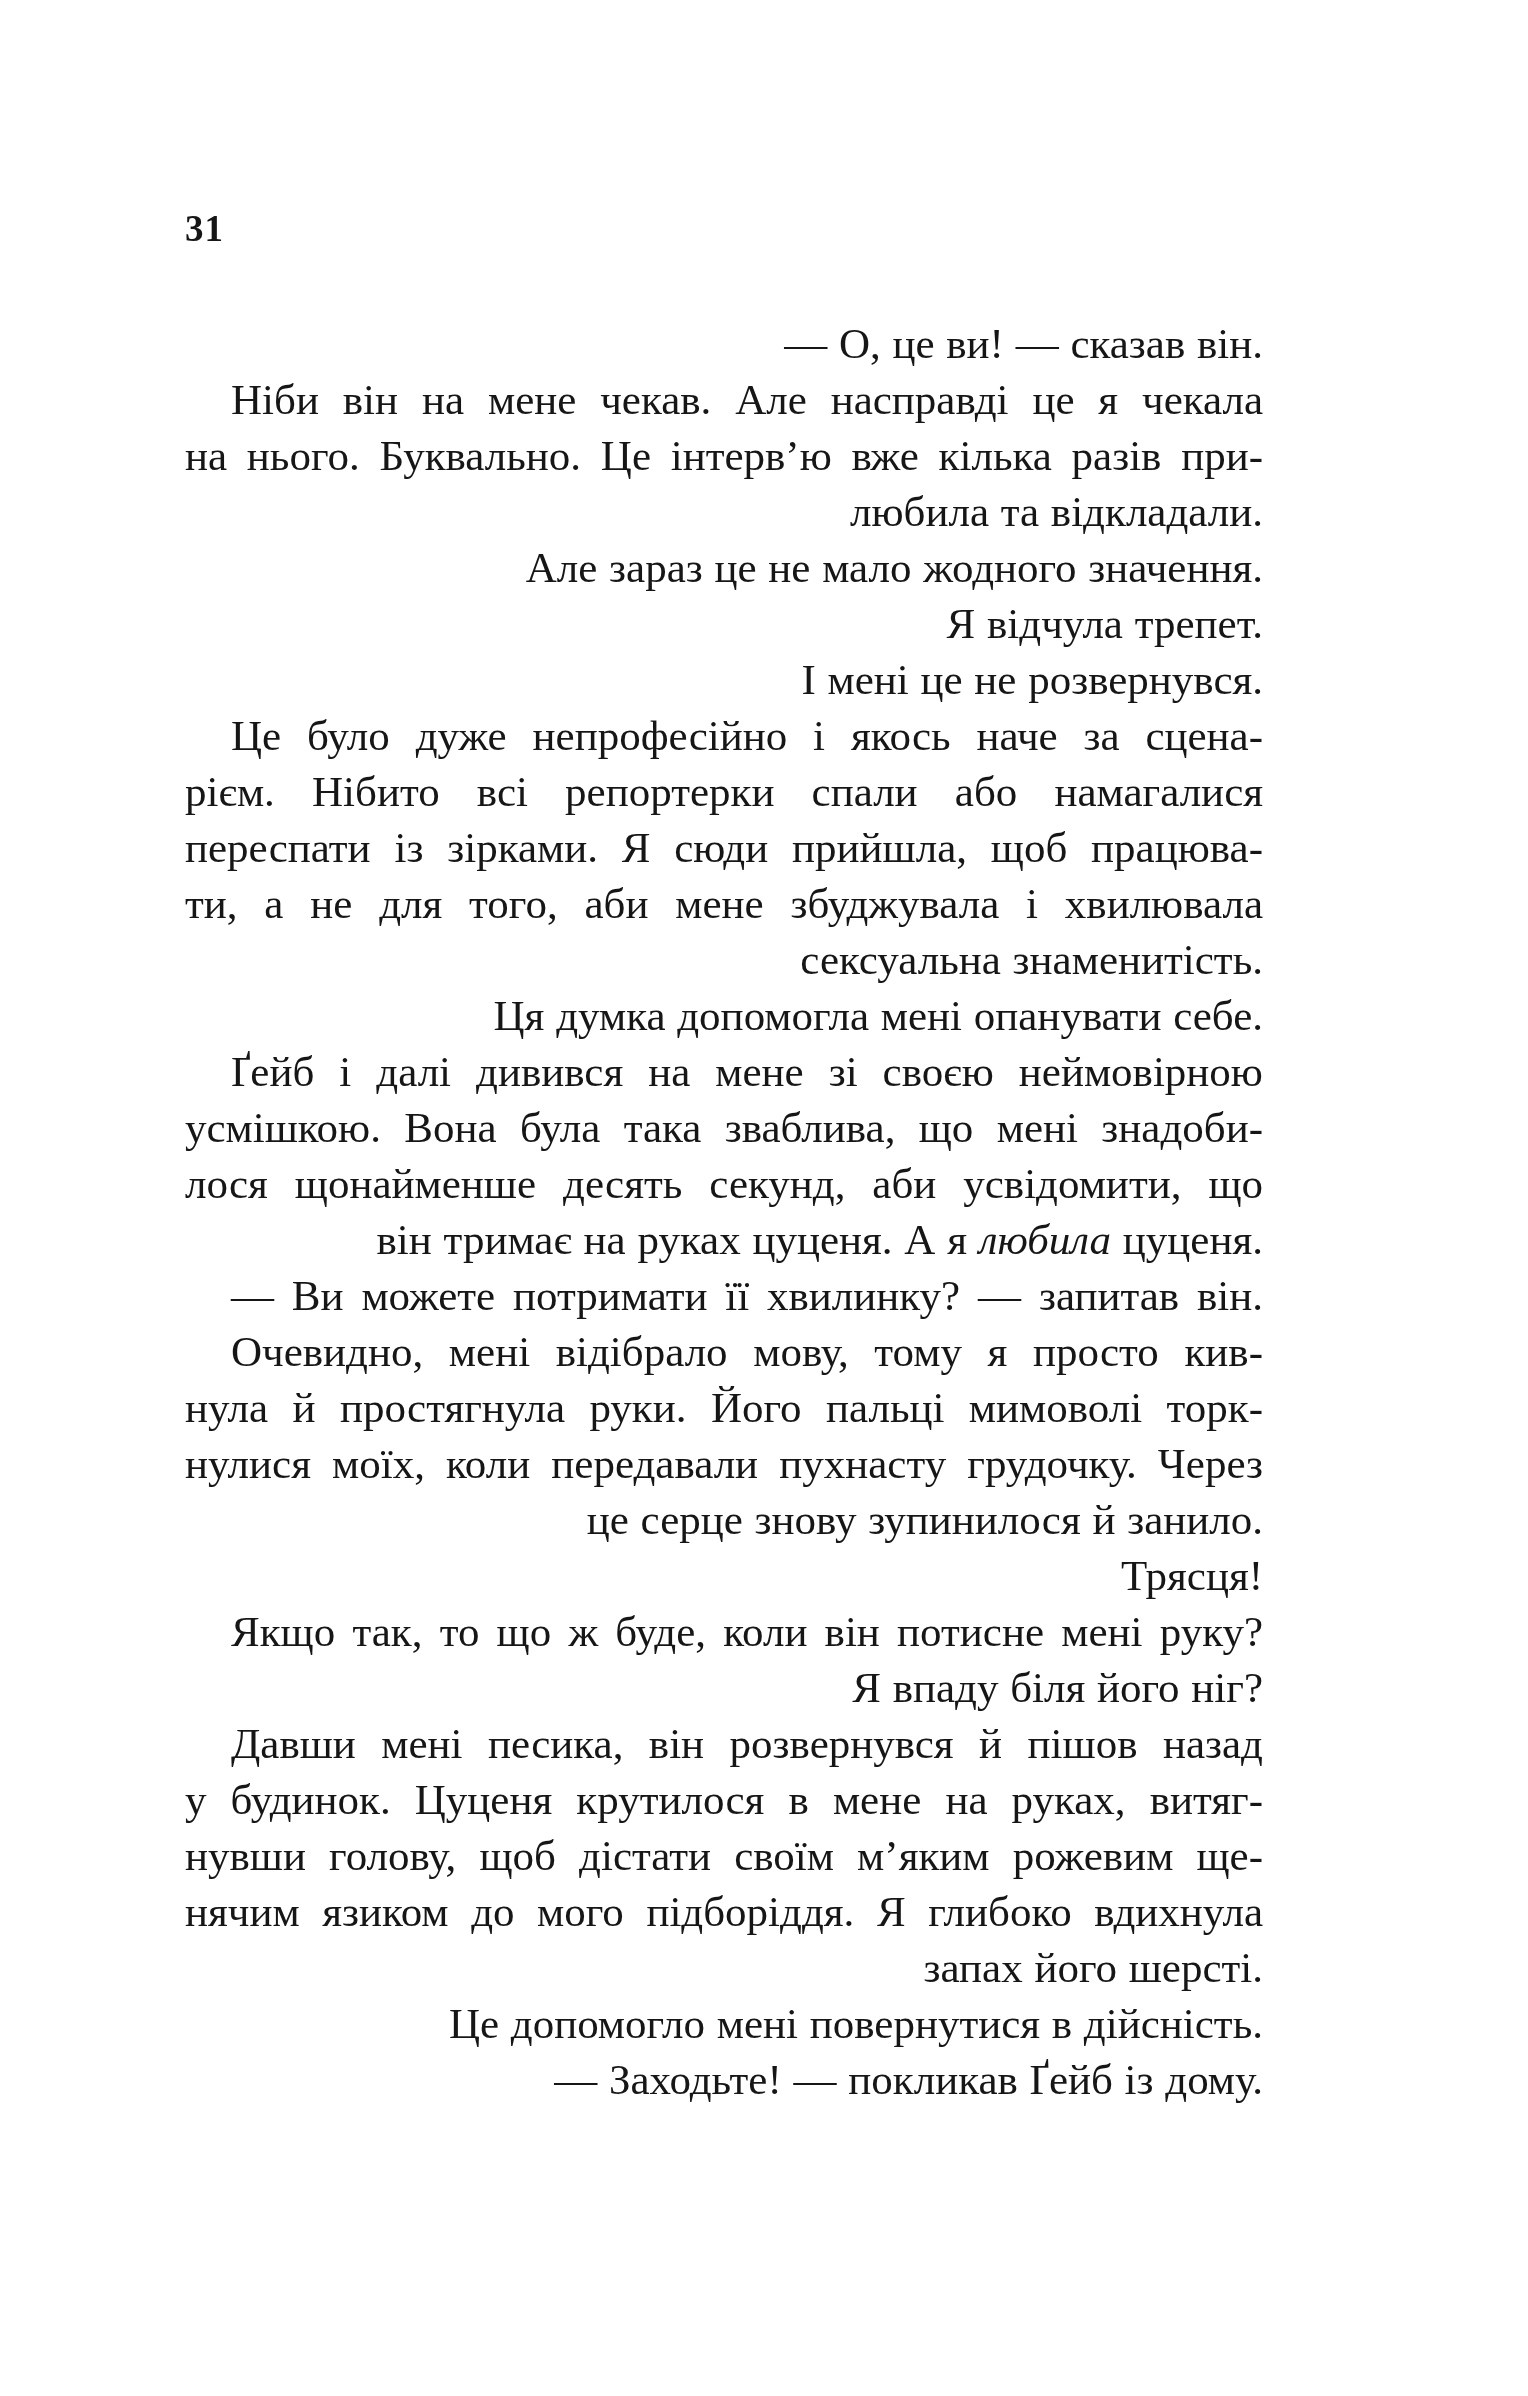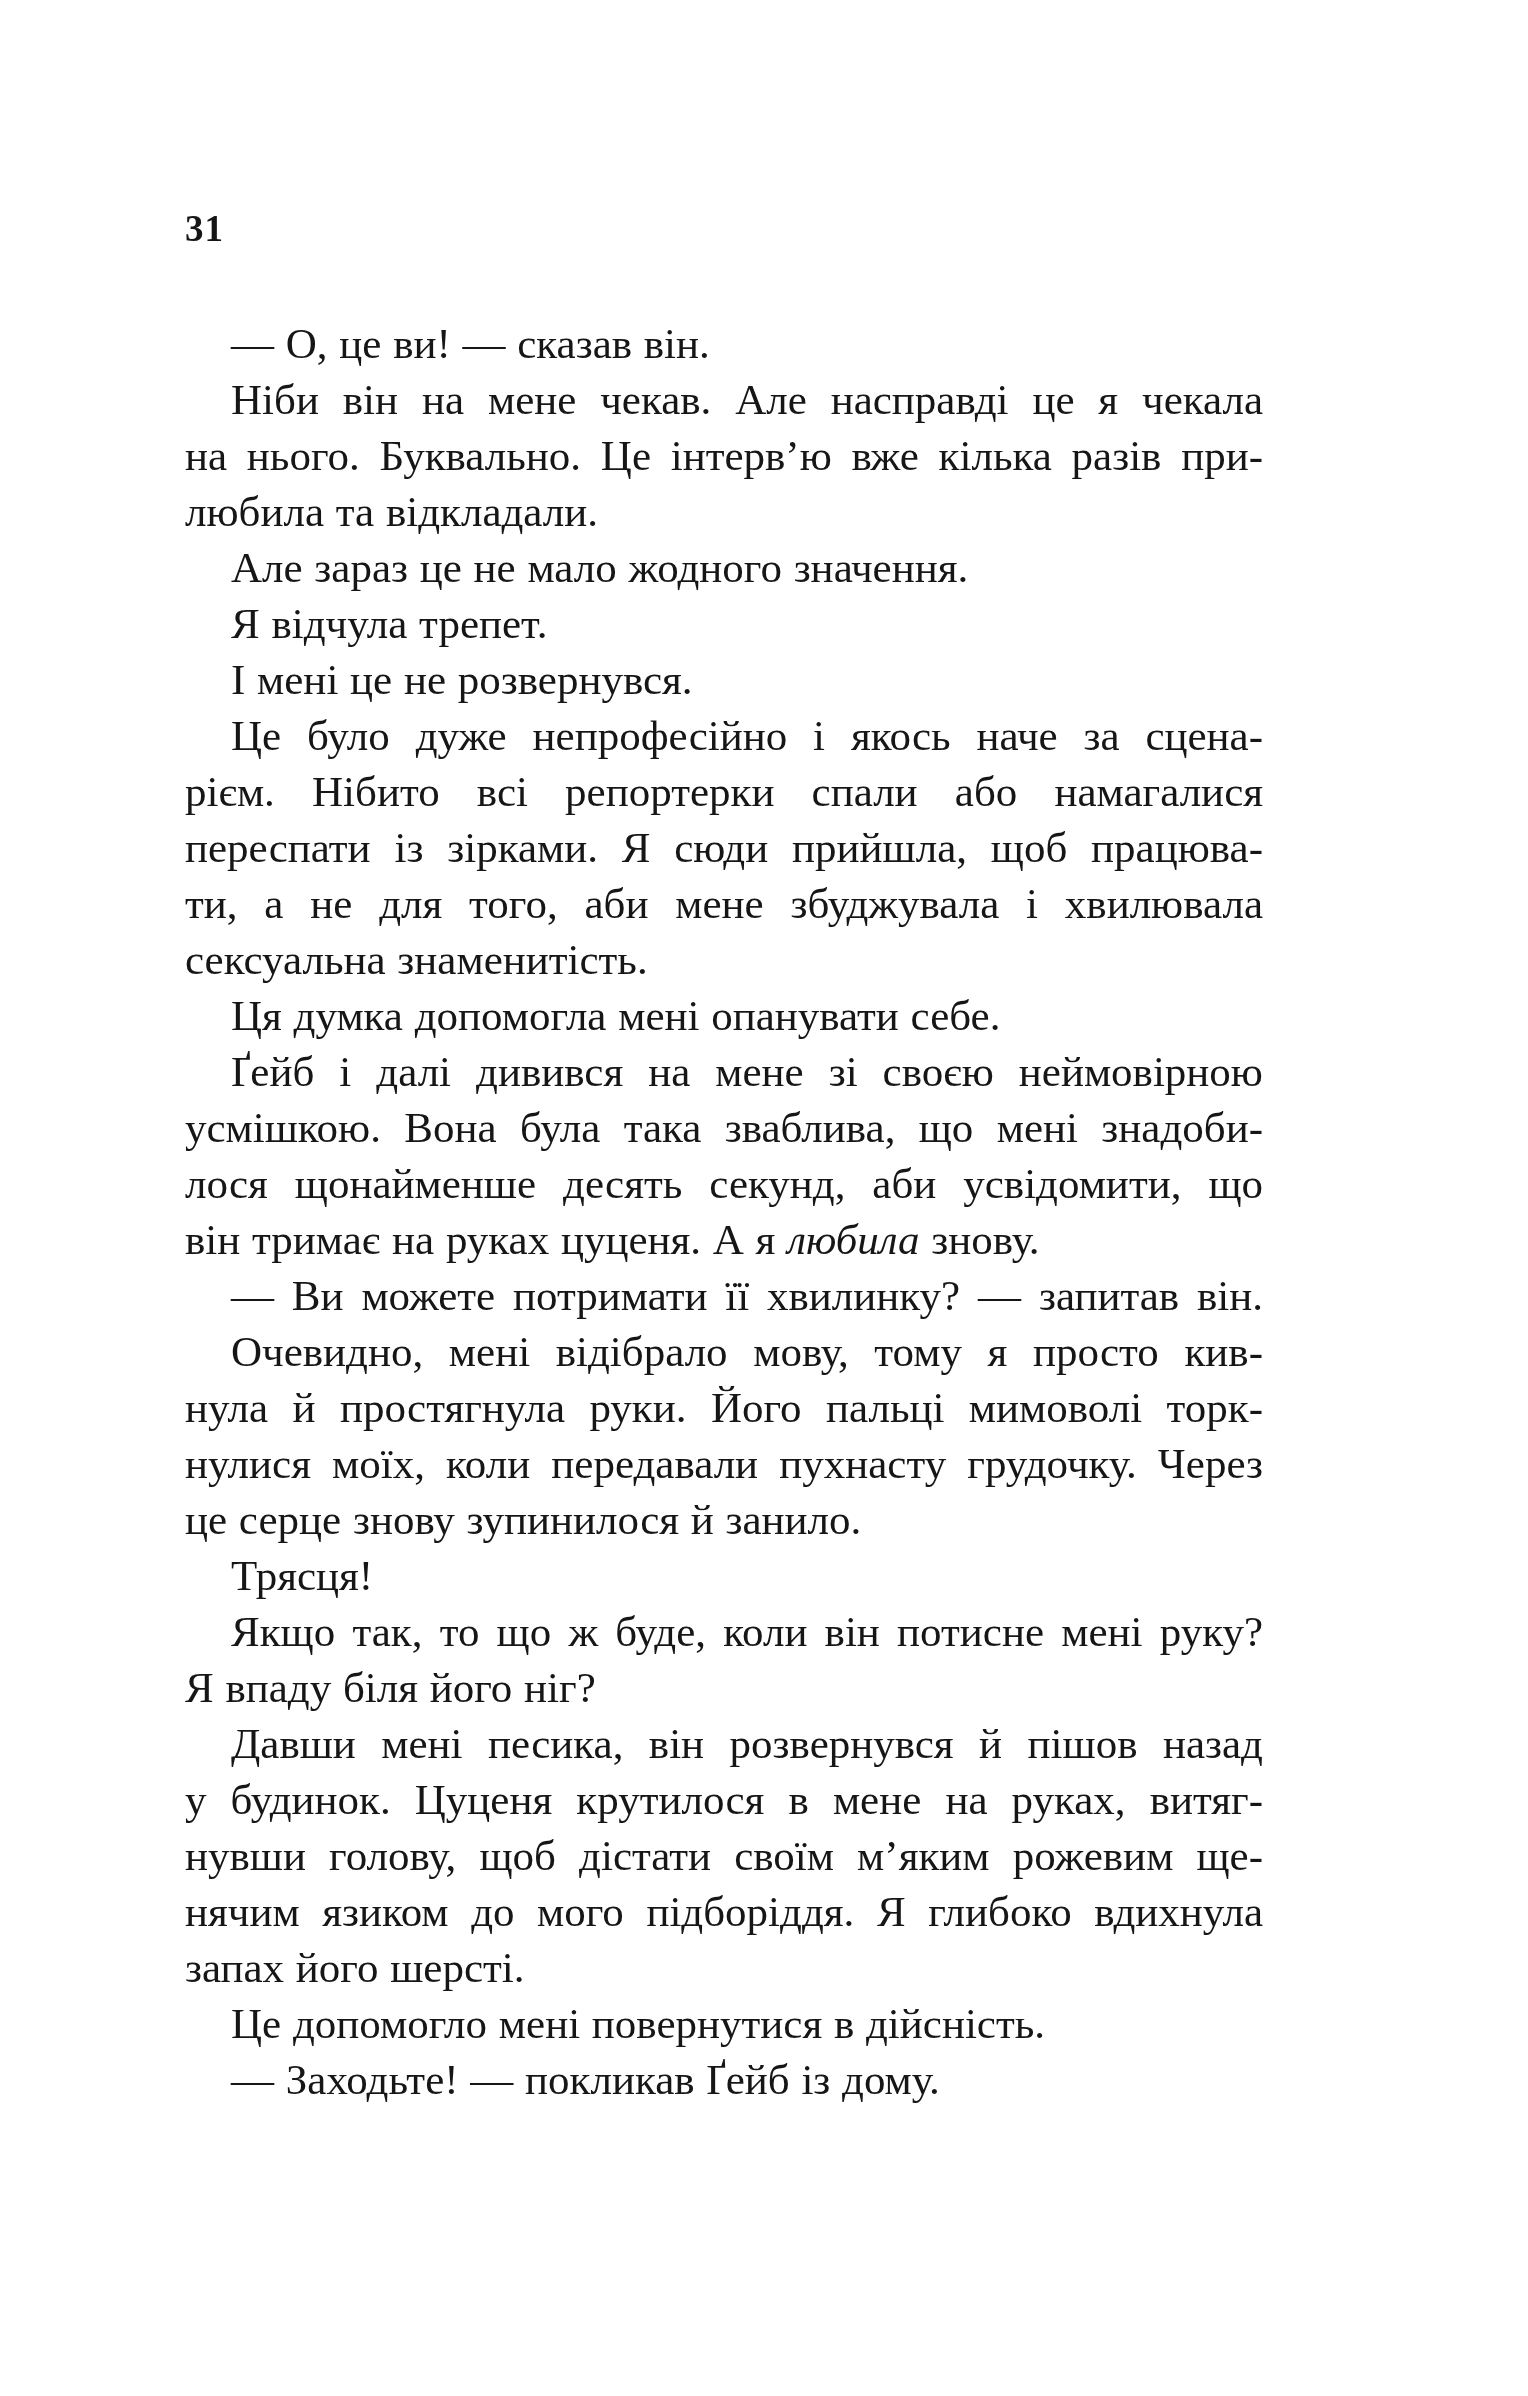--- a/index.html
+++ b/index.html
@@ -35,21 +35,21 @@
     position: absolute;
     top: 316px;
     left: 185px;
     width: 1078px;
     color: #161616;
     font-size: 43px;
   }
   .line {
     height: 56px;
     line-height: 56px;
-    text-align: left;
+    text-align: right;
     word-spacing: 1px;
   }
   .line.justify {
     text-align: justify;
     text-align-last: justify;
   }
   .line.indent {
     padding-left: 46px;
   }
   .line em {
@@ -70,21 +70,21 @@
       <div class="line indent"><span>І мені це не розвернувся.</span></div>
       <div class="line indent justify"><span>Це було дуже непрофесійно і якось наче за сцена-</span></div>
       <div class="line justify"><span>рієм. Нібито всі репортерки спали або намагалися</span></div>
       <div class="line justify"><span>переспати із зірками. Я сюди прийшла, щоб працюва-</span></div>
       <div class="line justify"><span>ти, а не для того, аби мене збуджувала і хвилювала</span></div>
       <div class="line"><span>сексуальна знаменитість.</span></div>
       <div class="line indent"><span>Ця думка допомогла мені опанувати себе.</span></div>
       <div class="line indent justify"><span>Ґейб і далі дивився на мене зі своєю неймовірною</span></div>
       <div class="line justify"><span>усмішкою. Вона була така зваблива, що мені знадоби-</span></div>
       <div class="line justify"><span>лося щонайменше десять секунд, аби усвідомити, що</span></div>
-      <div class="line"><span>він тримає на руках цуценя. А я </span><em>любила</em><span> знову.</span></div>
+      <div class="line"><span>він тримає на руках цуценя. А я </span><em>любила</em><span> цуценя.</span></div>
       <div class="line indent justify"><span>— Ви можете потримати її хвилинку? — запитав він.</span></div>
       <div class="line indent justify"><span>Очевидно, мені відібрало мову, тому я просто кив-</span></div>
       <div class="line justify"><span>нула й простягнула руки. Його пальці мимоволі торк-</span></div>
       <div class="line justify"><span>нулися моїх, коли передавали пухнасту грудочку. Через</span></div>
       <div class="line"><span>це серце знову зупинилося й занило.</span></div>
       <div class="line indent"><span>Трясця!</span></div>
       <div class="line indent justify"><span>Якщо так, то що ж буде, коли він потисне мені руку?</span></div>
       <div class="line"><span>Я впаду біля його ніг?</span></div>
       <div class="line indent justify"><span>Давши мені песика, він розвернувся й пішов назад</span></div>
       <div class="line justify"><span>у будинок. Цуценя крутилося в мене на руках, витяг-</span></div>

